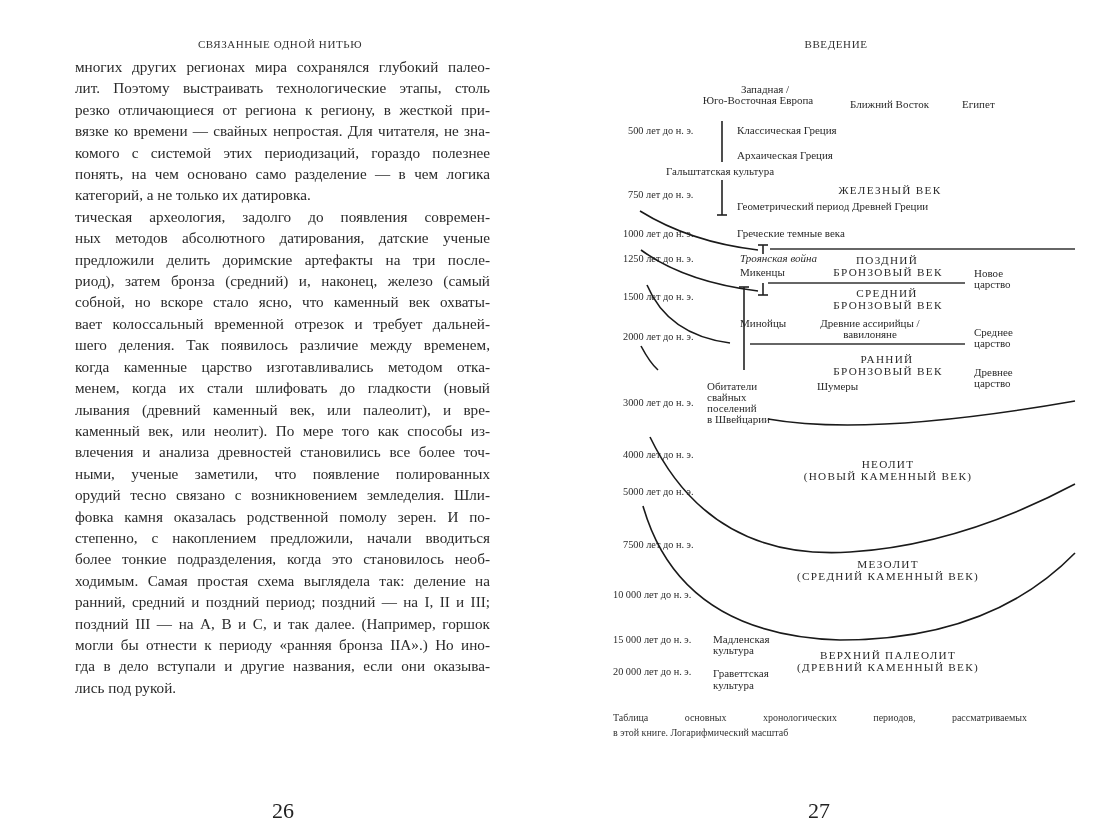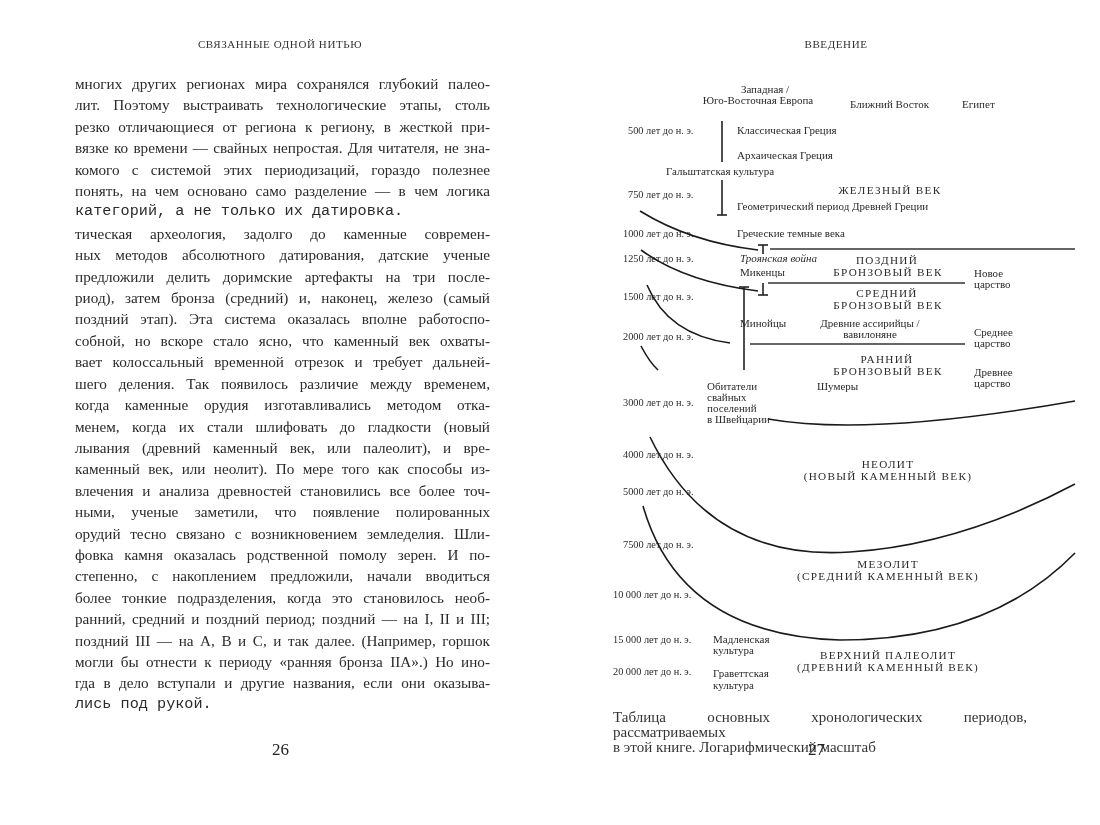--- a/index.html
+++ b/index.html
@@ -5,65 +5,65 @@
   html, body { margin: 0; padding: 0; background: #ffffff; }
   body { width: 1100px; height: 825px; position: relative; overflow: hidden;
          font-family: "Liberation Serif", "DejaVu Serif", serif; color: #2a2a2a; }
   .page { position: absolute; top: 0; height: 825px; }
   .page-left { left: 0; width: 550px; }
   .page-right { left: 550px; width: 550px; }
   .running-head { position: absolute; top: 38px; font-size: 11px; letter-spacing: 0.6px;
                   text-transform: uppercase; color: #333; }
   .page-left .running-head { left: 0; width: 550px; text-align: center; left: 5px; }
   .page-right .running-head { left: 0; width: 550px; text-align: center; left: 11px; }
-  .body-text { position: absolute; left: 75px; top: 73px; width: 415px; font-size: 15.2px;
+  .body-text { position: absolute; left: 75px; top: 56px; width: 415px; font-size: 15.2px;
                line-height: 21.4px; text-align: justify; color: #2a2a2a; }
   .body-text .line { display: block; text-align: justify; text-align-last: justify; white-space: nowrap; }
-  .body-text .line.last { text-align-last: left; font-family: Liberation Mono, monospace; }
+  .body-text .line.last { text-align-last: left; }
   .body-text .indent { padding-left: 24px; }
-  .folio { position: absolute; top: 740px; font-size: 17px; color: #222; font-family: Liberation Serif, serif; }
+  .folio { position: absolute; top: 798px; font-size: 22px; color: #222; font-family: Liberation Serif, serif; }
   .page-left .folio { left: 272px; }
   .page-right .folio { left: 258px; }
   .chart { position: absolute; left: 0; top: 0; width: 550px; height: 825px; }
-  .caption { position: absolute; left: 63px; top: 710px; width: 414px; font-size: 15px;
+  .caption { position: absolute; left: 63px; top: 710px; width: 414px; font-size: 10px;
              line-height: 15px; color: #333; }
   .caption .l1 { display: block; text-align: justify; text-align-last: justify; }
   svg text { font-family: "Liberation Serif", "DejaVu Serif", serif; fill: #2a2a2a; }
 </style>
 </head>
 <body>
 
 <div class="page page-left">
   <div class="running-head">Связанные одной нитью</div>
   <div class="body-text">
     <span class="line">многих других регионах мира сохранялся глубокий палео-</span>
     <span class="line">лит. Поэтому выстраивать технологические этапы, столь</span>
     <span class="line">резко отличающиеся от региона к региону, в жесткой при-</span>
     <span class="line">вязке ко времени — свайных непростая. Для читателя, не зна-</span>
     <span class="line">комого с системой этих периодизаций, гораздо полезнее</span>
     <span class="line">понять, на чем основано само разделение — в чем логика</span>
     <span class="line last">категорий, а не только их датировка.</span>
-    <span class="line">тическая археология, задолго до каменные современ-</span>
+    <span class="line">тическая археология, задолго до появления современ-</span>
     <span class="line">ных методов абсолютного датирования, датские ученые</span>
     <span class="line">предложили делить доримские артефакты на три после-</span>
     <span class="line">риод), затем бронза (средний) и, наконец, железо (самый</span>
-    <span class="line">поздний этап). Эта система оказалась вполне работоспо-</span>
     <span class="line">собной, но вскоре стало ясно, что каменный век охваты-</span>
     <span class="line">вает колоссальный временной отрезок и требует дальней-</span>
     <span class="line">шего деления. Так появилось различие между временем,</span>
-    <span class="line">когда каменные орудия изготавливались методом отка-</span>
+    <span class="line">когда каменные царство изготавливались методом отка-</span>
     <span class="line">менем, когда их стали шлифовать до гладкости (новый</span>
     <span class="line">лывания (древний каменный век, или палеолит), и вре-</span>
     <span class="line">каменный век, или неолит). По мере того как способы из-</span>
     <span class="line">влечения и анализа древностей становились все более точ-</span>
     <span class="line">ными, ученые заметили, что появление полированных</span>
     <span class="line">орудий тесно связано с возникновением земледелия. Шли-</span>
     <span class="line">фовка камня оказалась родственной помолу зерен. И по-</span>
     <span class="line">степенно, с накоплением предложили, начали вводиться</span>
     <span class="line">более тонкие подразделения, когда это становилось необ-</span>
+    <span class="line">ходимым. Самая простая схема выглядела так: деление на</span>
     <span class="line">ранний, средний и поздний период; поздний — на I, II и III;</span>
     <span class="line">поздний III — на A, B и C, и так далее. (Например, горшок</span>
     <span class="line">могли бы отнести к периоду «ранняя бронза IIA».) Но ино-</span>
     <span class="line">гда в дело вступали и другие названия, если они оказыва-</span>
     <span class="line last">лись под рукой.</span>
   </div>
   <div class="folio">26</div>
 </div>
 
 <div class="page page-right">

